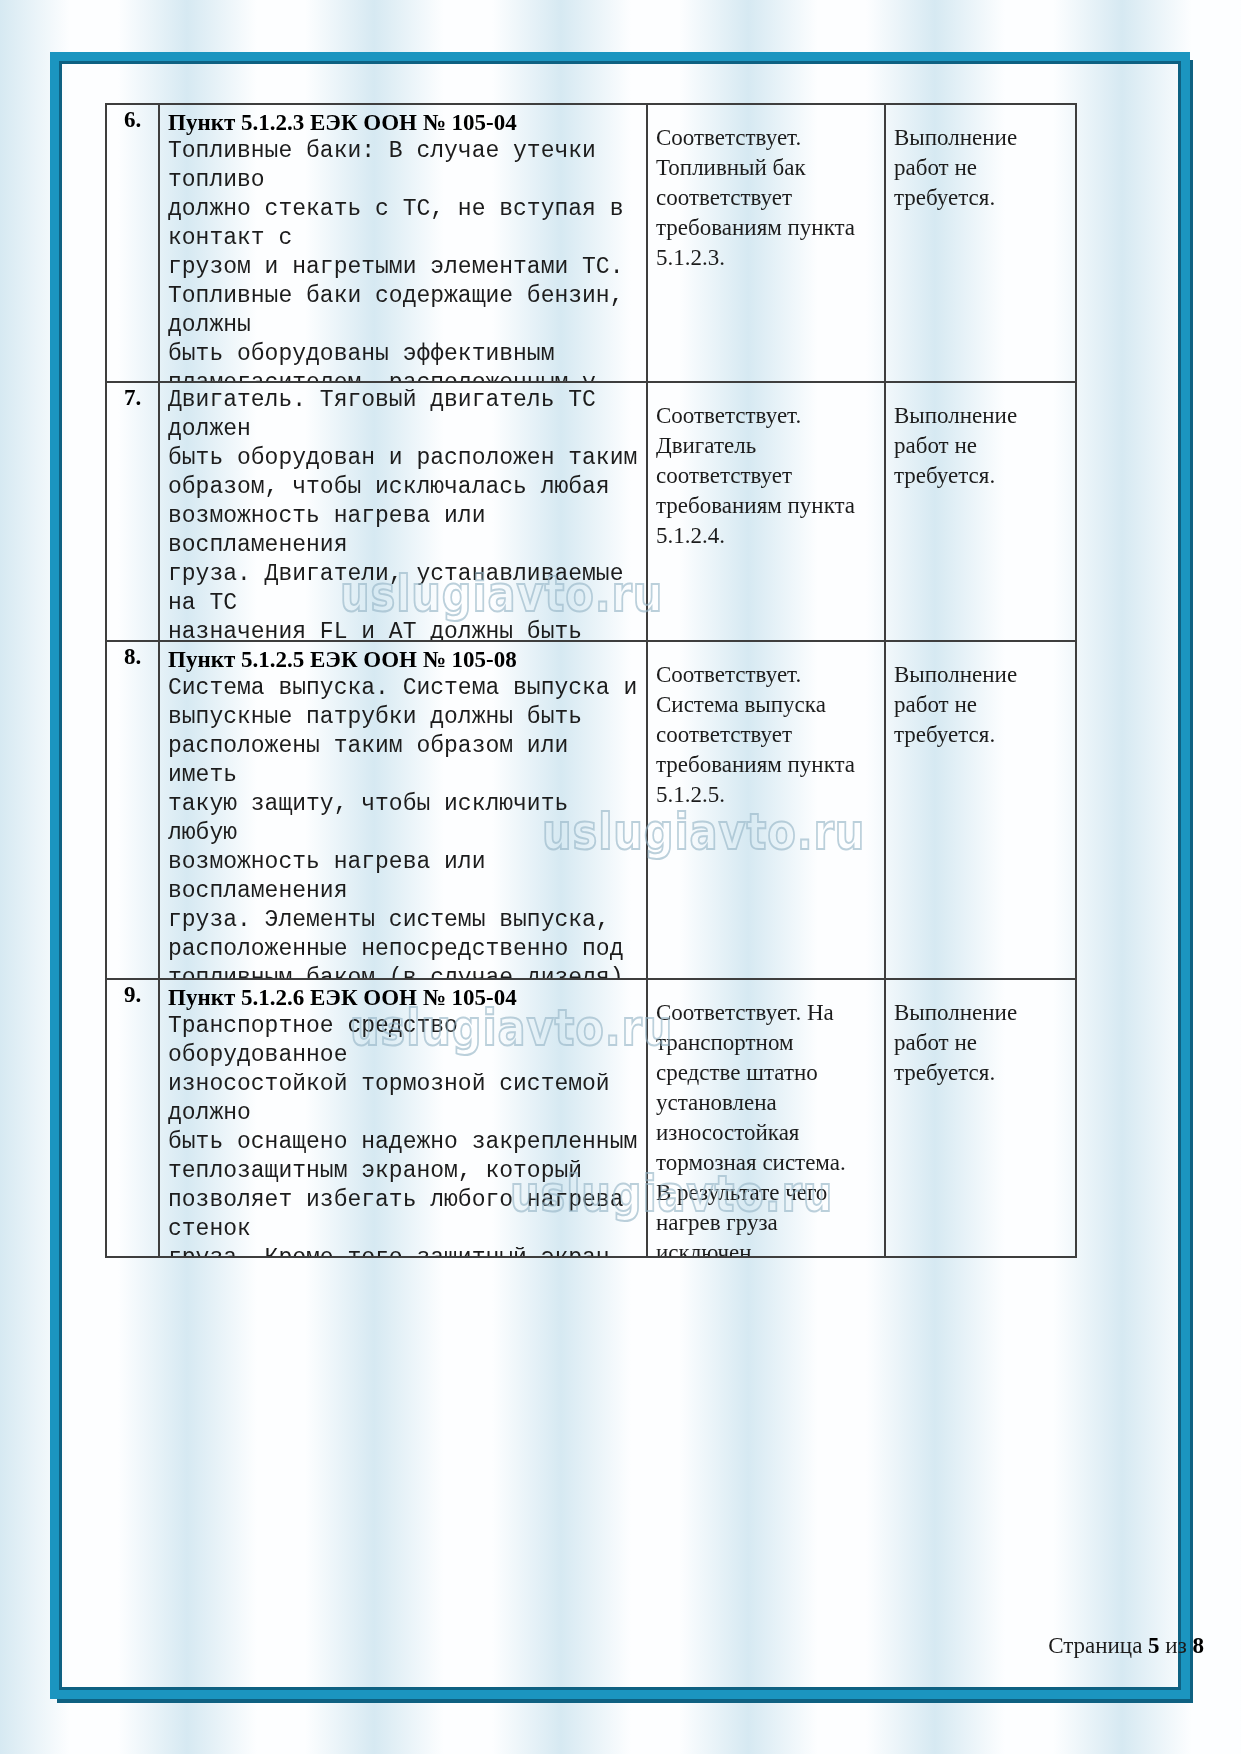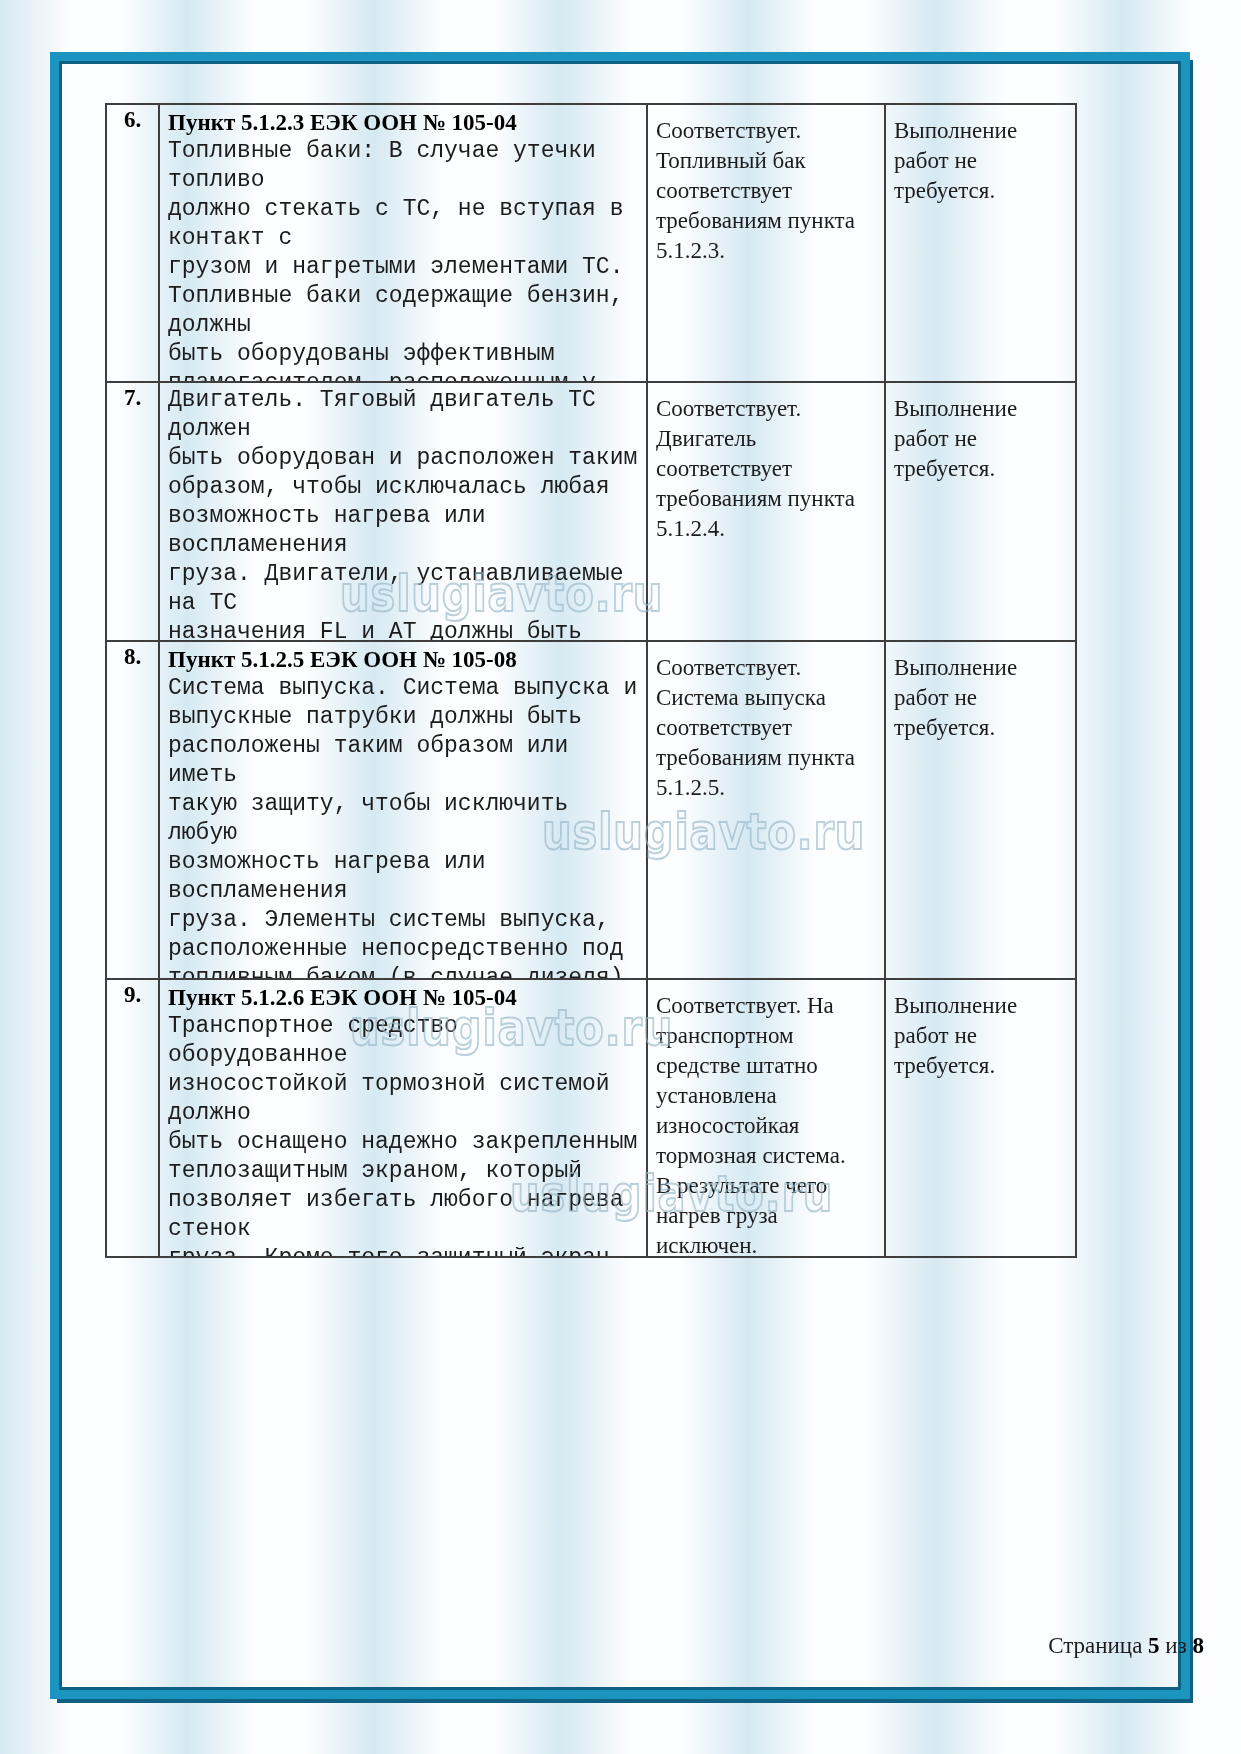--- a/index.html
+++ b/index.html
@@ -66,21 +66,21 @@
     white-space: pre-line;
   }
   .bdy {
     line-height: 29px;
     white-space: pre-line;
     font-family: Liberation Mono, monospace;
   }
   .concl, .work {
     line-height: 30px;
     white-space: pre-line;
-    padding-top: 11px;
+    padding-top: 18px;
   }
 
   
   .wm {
     position: absolute;
     z-index: 5;
     font-family: "DejaVu Sans", sans-serif;
     font-weight: 700;
     font-size: 49px;
     letter-spacing: 1px;

